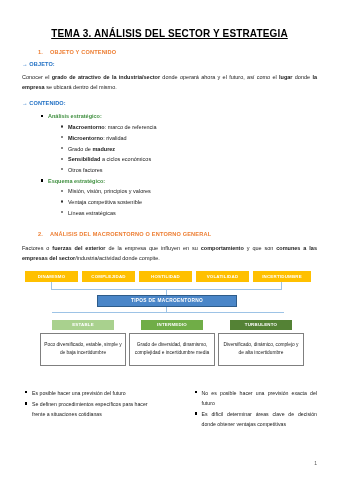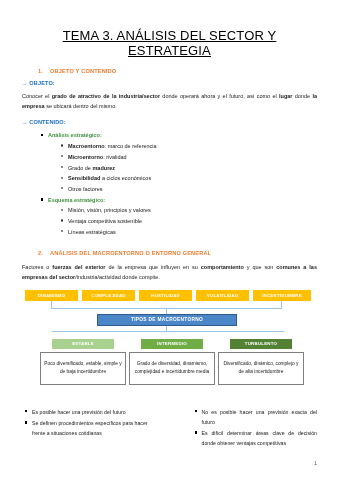--- a/index.html
+++ b/index.html
@@ -19,22 +19,22 @@
     width: 339px;
     height: 480px;
     background: #ffffff;
     box-sizing: border-box;
     padding: 28px 22px 0 22px;
   }
 
   
   .doc-title {
     text-align: center;
-    font-size: 13px;
-    font-weight: normal;
+    font-size: 10px;
+    font-weight: bold;
     text-decoration: underline;
     letter-spacing: 0.15px;
     margin: 0 0 10px 0;
     color: #000000;
   }
 
   
   .section-head {
     display: flex;
     align-items: baseline;

